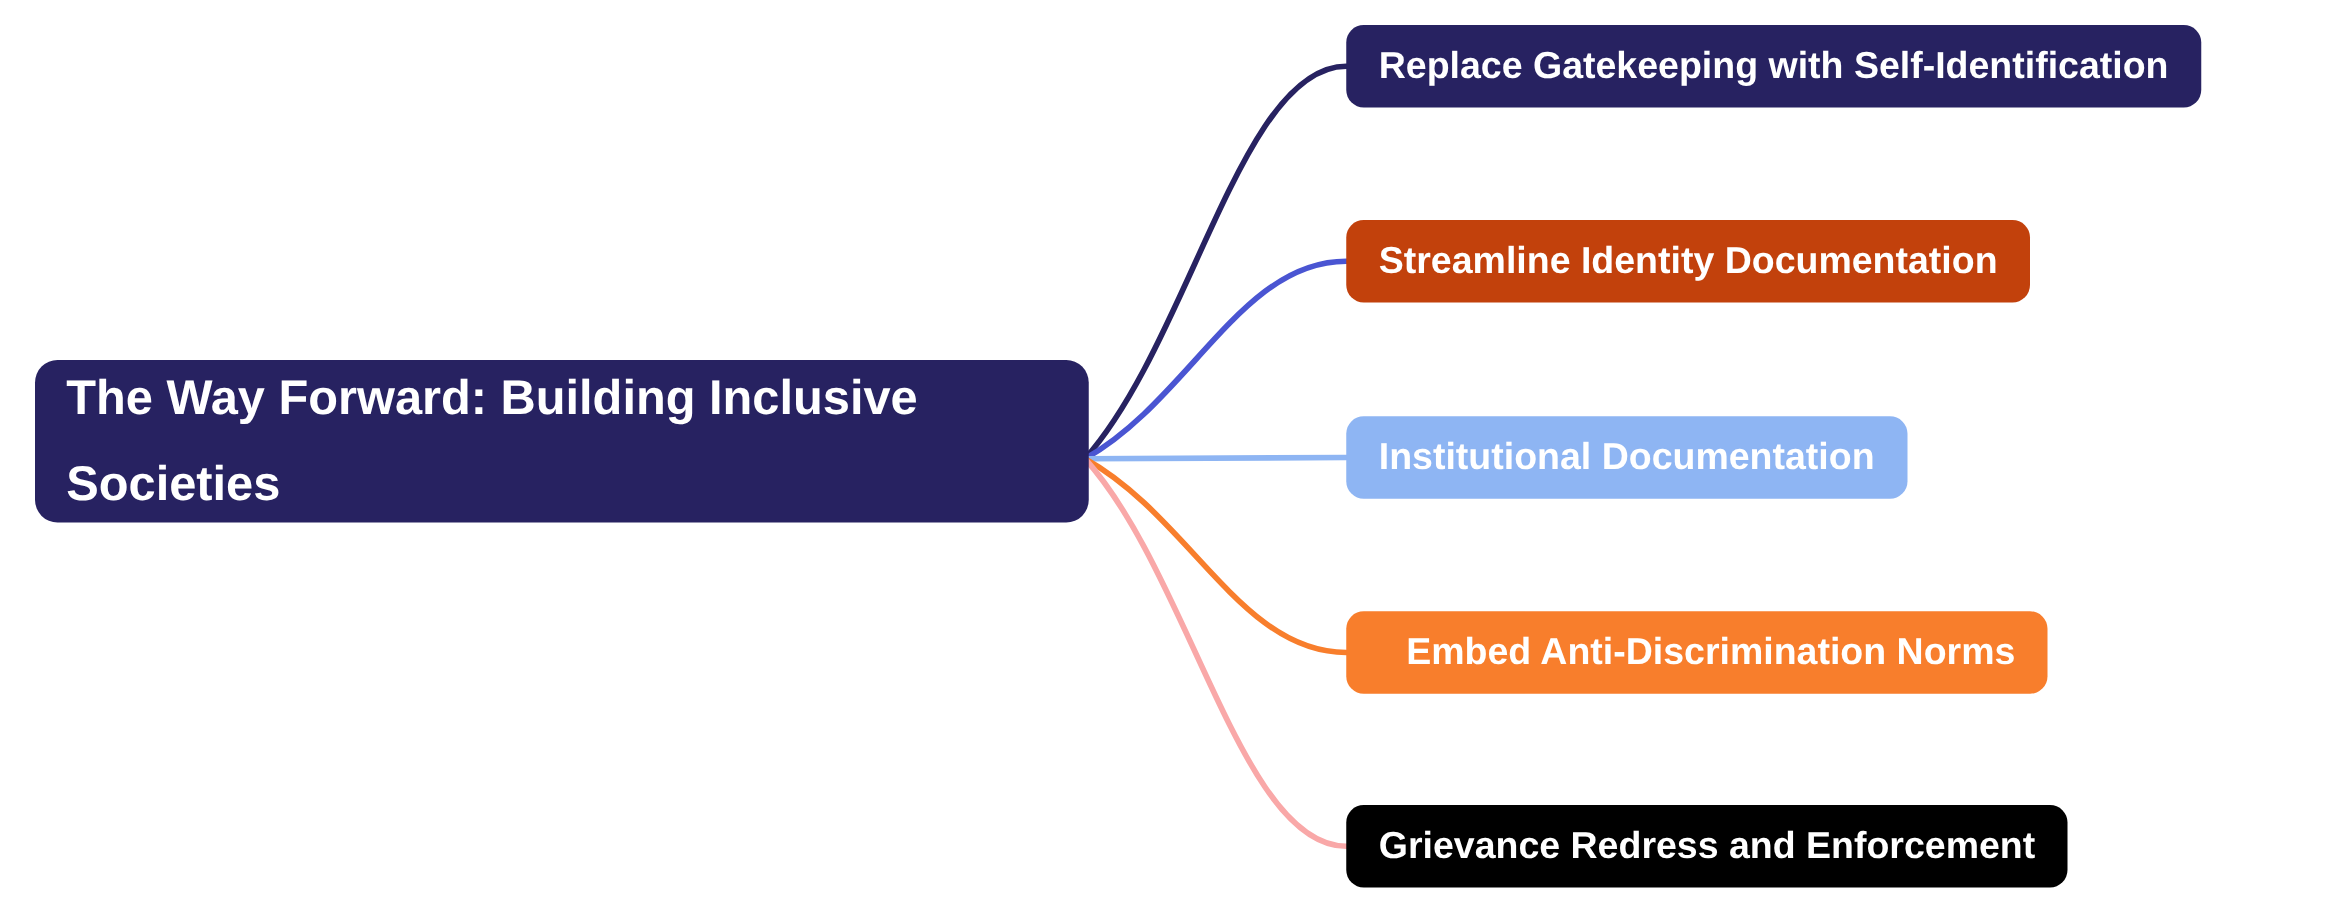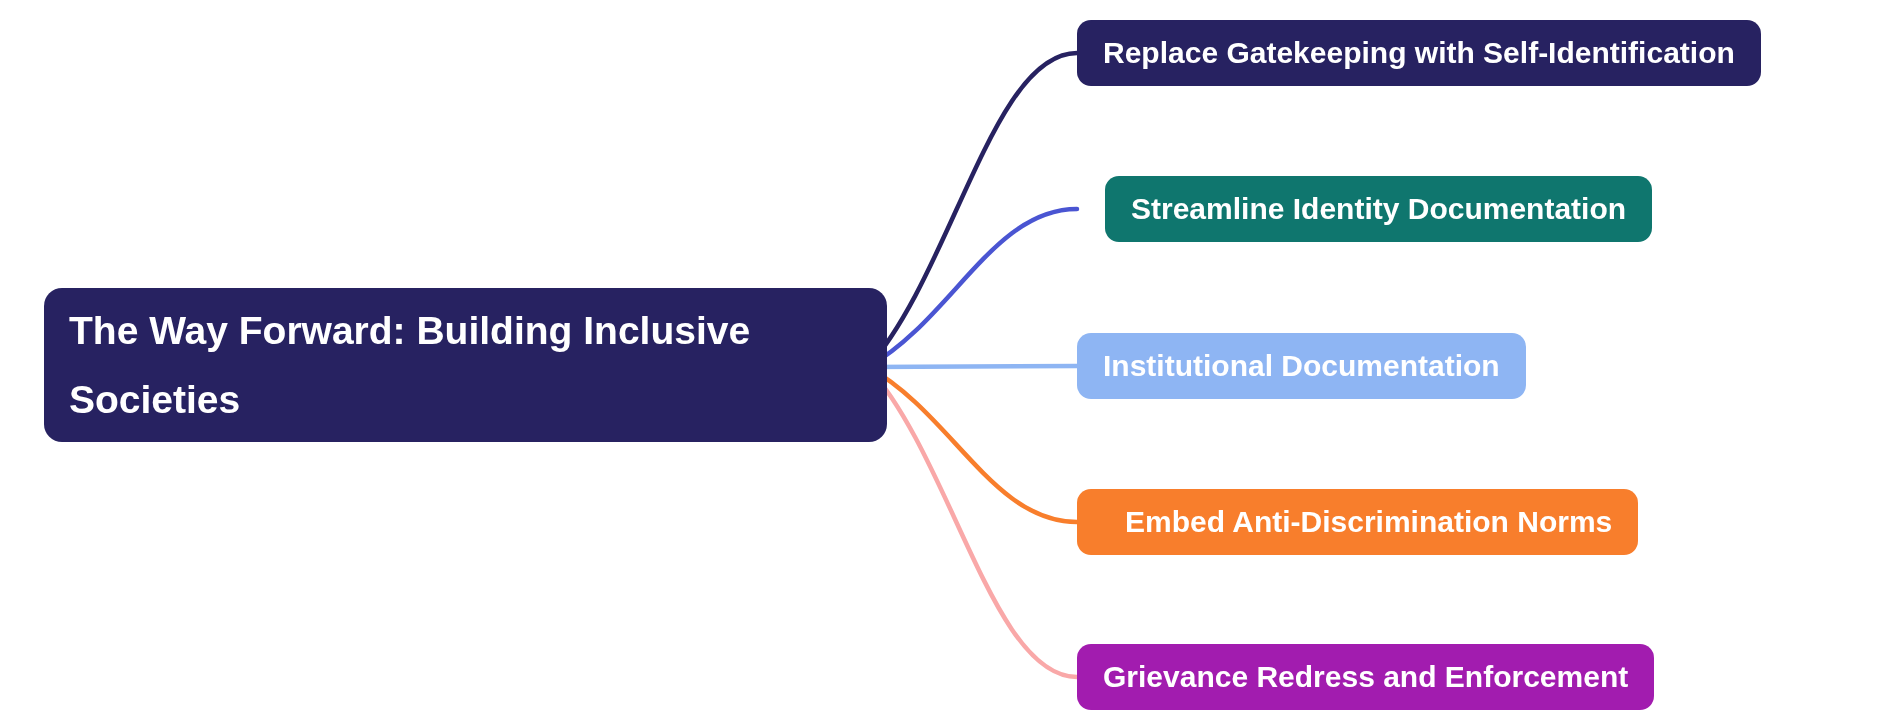--- a/index.html
+++ b/index.html
@@ -23,24 +23,24 @@
     height: 721px;
     pointer-events: none;
   }
   svg.links path {
     fill: none;
     stroke-width: 4.5;
     stroke-linecap: round;
   }
   .root-node {
     position: absolute;
-    left: 44px;
+    left: 28px;
     top: 288px;
     width: 843px;
-    height: 154px;
+    height: 130px;
     box-sizing: border-box;
     border-radius: 18px;
     display: flex;
     align-items: center;
     padding: 0 25px;
     color: #ffffff;
     font-size: 39px;
     font-weight: 700;
     line-height: 1.78;
     letter-spacing: 0px;
@@ -79,26 +79,26 @@
     <path d="M 868 367 C 952 460 993 677 1077 677" stroke="#F9A8A8"></path>
   </svg>
 
   <div class="root-node" style="background: rgb(39, 34, 97);">
     <span>The Way Forward: Building Inclusive Societies</span>
   </div>
 
   <div class="branch-node b0" style="background: rgb(39, 34, 97); color: rgb(255, 255, 255);">
     <span>Replace Gatekeeping with Self-Identification</span>
   </div>
-  <div class="branch-node b1" style="background: #0f766e; color: rgb(255, 255, 255); margin-left: 28px;">
+  <div class="branch-node b1" style="background: #c2410c; color: rgb(255, 255, 255);">
     <span>Streamline Identity Documentation</span>
   </div>
   <div class="branch-node b2" style="background: rgb(142, 181, 243); color: rgb(255, 255, 255);">
     <span>Institutional Documentation</span>
   </div>
   <div class="branch-node b3" style="background: rgb(248, 126, 44); color: rgb(255, 255, 255); padding-left: 48px;">
     <span>Embed Anti-Discrimination Norms</span>
   </div>
-  <div class="branch-node b4" style="background: #a21caf; color: rgb(255, 255, 255);">
+  <div class="branch-node b4" style="background: #000000; color: rgb(255, 255, 255);">
     <span>Grievance Redress and Enforcement</span>
   </div>
 
 </div>
 
 </body></html>

